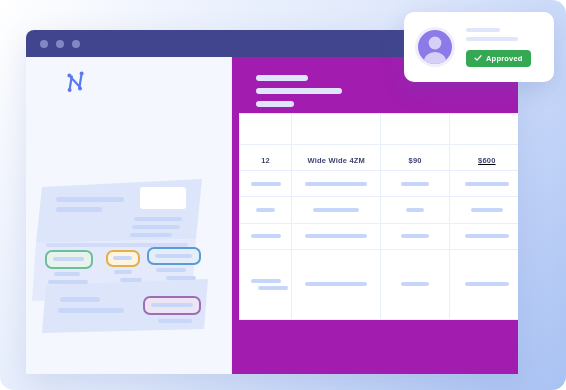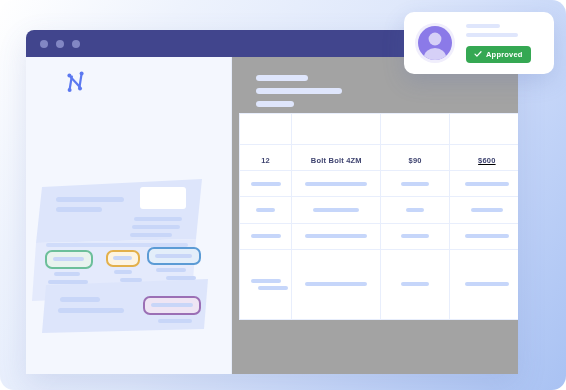--- a/index.html
+++ b/index.html
@@ -79,21 +79,21 @@
     position: absolute;
     left: -6px;
     top: 78px;
     width: 216px;
     height: 200px;
   }
 
   
   #content {
     flex: 1;
-    background: #a3a3a3;
+    background: #a21caf;
     position: relative;
     padding: 18px 0 0 24px;
   }
 
   .hdr-line {
     height: 6px;
     border-radius: 3px;
     background: #dfe6fc;
     margin-bottom: 7px;
   }
@@ -144,21 +144,21 @@
     margin: 0 auto;
   }
   .bar.stack2 { margin-top: 3px; transform: translateX(7px); }
 
   
   #approved-card {
     position: absolute;
     left: 404px;
     top: 12px;
     width: 150px;
-    height: 62px;
+    height: 70px;
     background: #ffffff;
     border-radius: 10px;
     box-shadow: 0 8px 22px rgba(80,100,170,.18);
     display: flex;
     align-items: center;
     padding: 0 11px;
     gap: 11px;
   }
   #avatar { width: 40px; height: 40px; flex: 0 0 40px; }
 
@@ -277,21 +277,21 @@
               <td class="c1"></td>
               <td class="c2"></td>
               <td class="c3"></td>
             </tr>
 
             <tr class="r-text">
               <td class="c0">
                 <span class="cell-text">12</span>
               </td>
               <td class="c1">
-                <span class="cell-text">Bolt Bolt 4ZM</span>
+                <span class="cell-text">Wide Wide 4ZM</span>
               </td>
               <td class="c2">
                 <span class="cell-text">$90</span>
               </td>
               <td class="c3">
                 <span class="cell-text">$600</span>
               </td>
             </tr>
 
             <tr class="r-bar">

